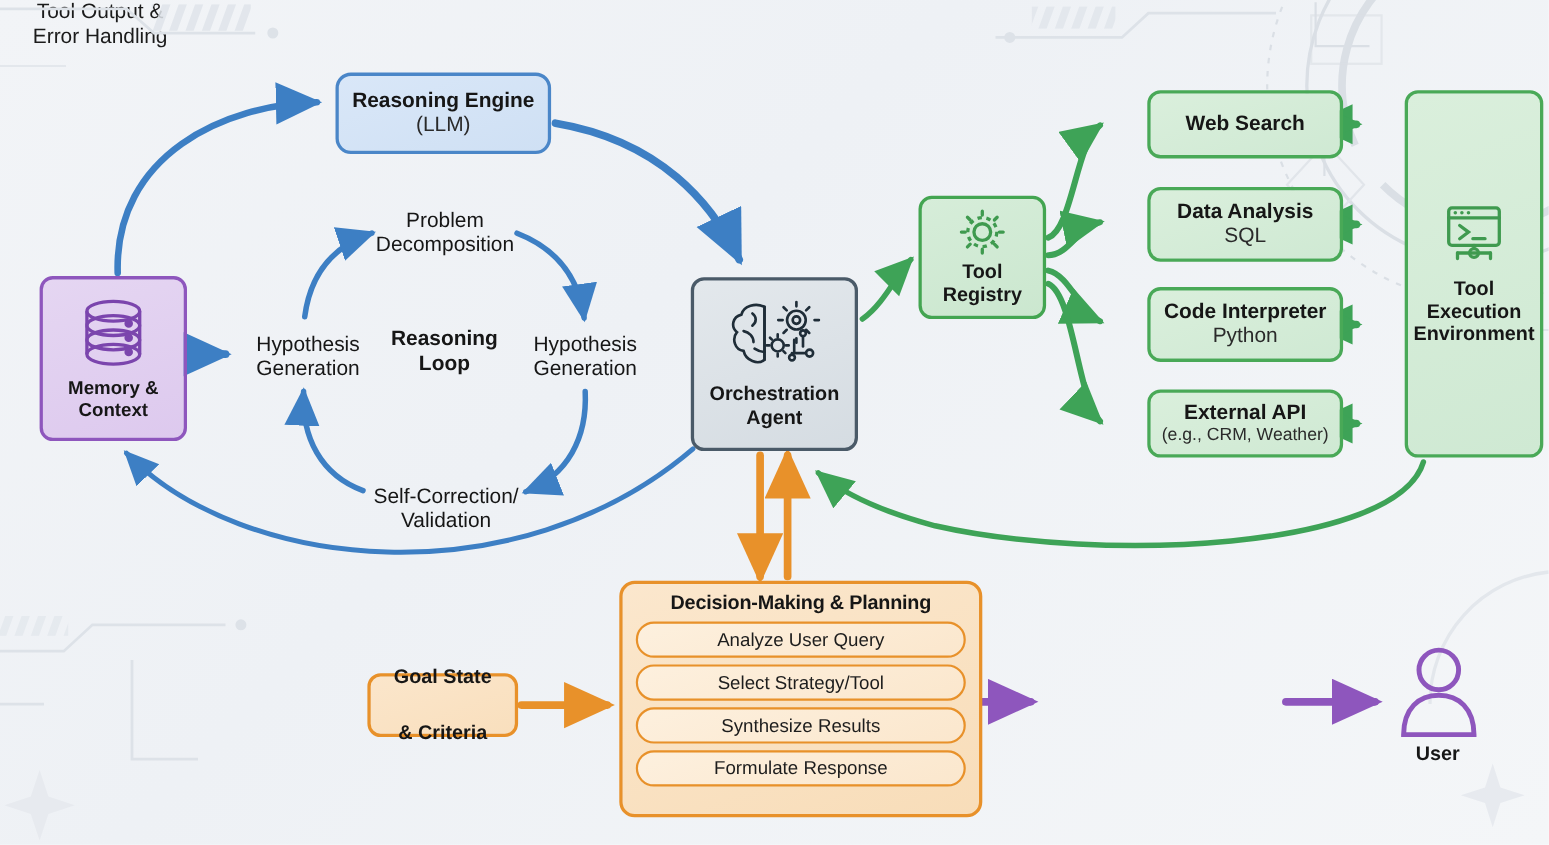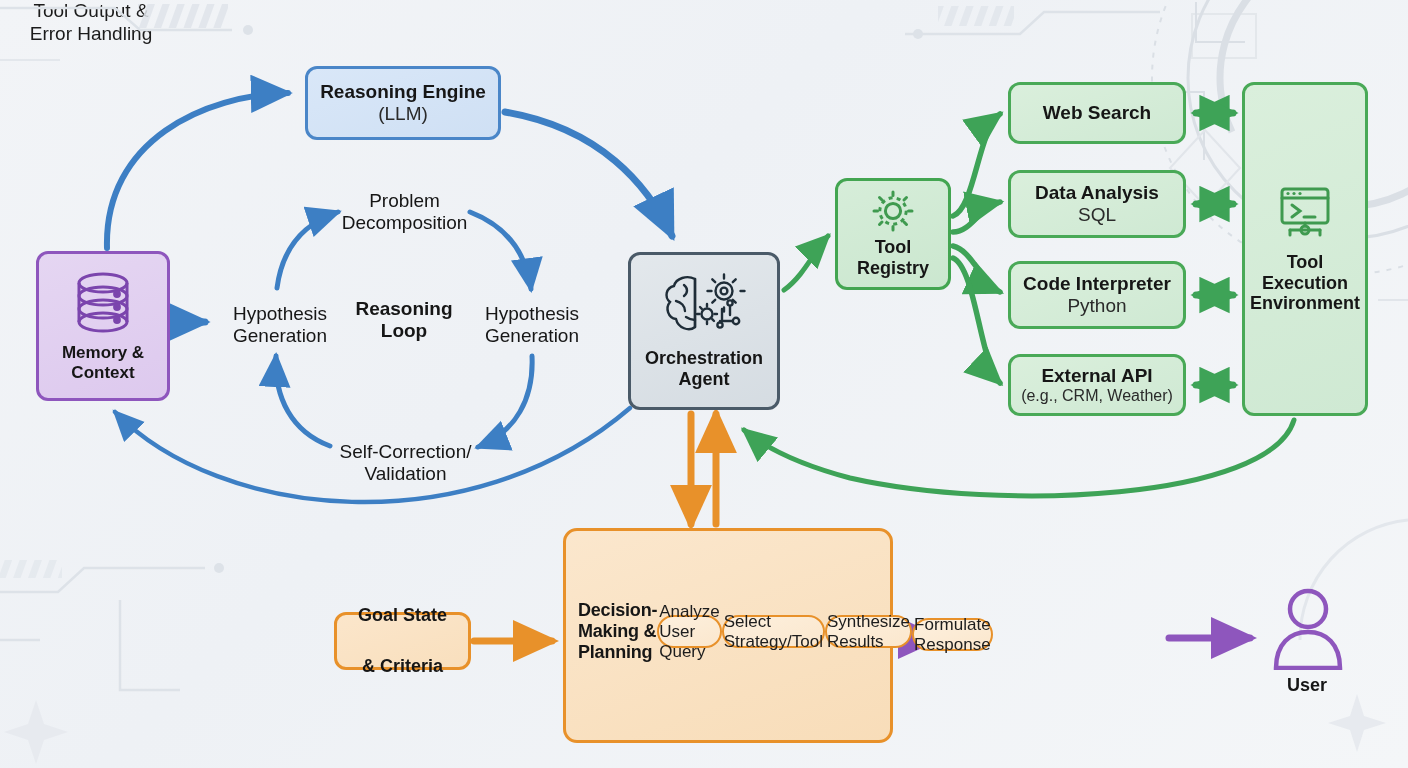--- a/index.html
+++ b/index.html
@@ -21,46 +21,46 @@
     text-align:center;
     border-radius:12px;
     border:3px solid #888;
     background:#fff;
     line-height:1.14;
   }
   .node .t1 { font-weight:bold; color:#161616; }
   .node .t2 { font-weight:normal; color:#2a2a2a; }
 
   
-  .blue   { background:linear-gradient(160deg,#d9e7f8,#cfe0f4); border-color:#4a86c8; }
+  .blue   { background:linear-gradient(160deg,#d9e7f8,#cfe0f4); border-color:#4a86c8;border-radius:14px; }
   .purple { background:linear-gradient(160deg,#e5d6f2,#ddc9ee); border-color:#8e56bd; }
   .grey   { background:linear-gradient(160deg,#e3e8ec,#d5dce2); border-color:#4a5a68; }
   .green  { background:linear-gradient(160deg,#d6edd9,#cbe7cf); border-color:#43a551; }
   .orange { background:linear-gradient(160deg,#fbe6cb,#f9dfbd); border-color:#e8912a;gap:30px; }
-  .greenlite { background:linear-gradient(160deg,#daefdc,#cfe9d3); border-color:#49a957; }
+  .greenlite { background:linear-gradient(160deg,#daefdc,#cfe9d3); border-color:#49a957;margin-left:35px; }
 
   
   #n-reasoning   { left:305px; top:66px;  width:196px; height:74px;  font-size:19px; }
   #n-memory      { left:36px;  top:251px; width:134px; height:150px; font-size:17px; }
   #n-orch        { left:628px; top:252px; width:152px; height:158px; font-size:18px; }
   #n-registry    { left:835px; top:178px; width:116px; height:112px; font-size:18px; }
   #n-web         { left:1008px;top:82px;  width:178px; height:62px;  font-size:19px; }
   #n-data        { left:1008px;top:170px; width:178px; height:68px;  font-size:19px; }
   #n-code        { left:1008px;top:261px; width:178px; height:68px;  font-size:19px; }
   #n-api         { left:1008px;top:354px; width:178px; height:62px;  font-size:19px; }
   #n-exec        { left:1242px;top:82px;  width:126px; height:334px; font-size:18px; }
   #n-goal        { left:334px; top:612px; width:137px; height:58px;  font-size:18px; }
   #n-ui          { left:948px; top:601px; width:218px; height:74px;  font-size:18px; }
 
   
   #n-decision {
     position:absolute; left:563px; top:528px; width:330px; height:215px;
     border:3px solid #e8912a; border-radius:14px;
     background:linear-gradient(160deg,#fbe7cd,#f8ddb9);
-    display:flex; align-items:center;
+    display:flex; flex-direction:column; align-items:center;
     padding:7px 12px 9px;
   }
   #n-decision .dm-title {
     font-size:18px; font-weight:bold; color:#161616; margin-bottom:6px; letter-spacing:-0.2px;
   }
   .dm-step {
     width:100%; height:33px; margin-bottom:6px;
     border:2.5px solid #e8912a; border-radius:17px;
     background:linear-gradient(160deg,#fdf0de,#fbe7cd);
     display:flex; align-items:center; justify-content:center;

